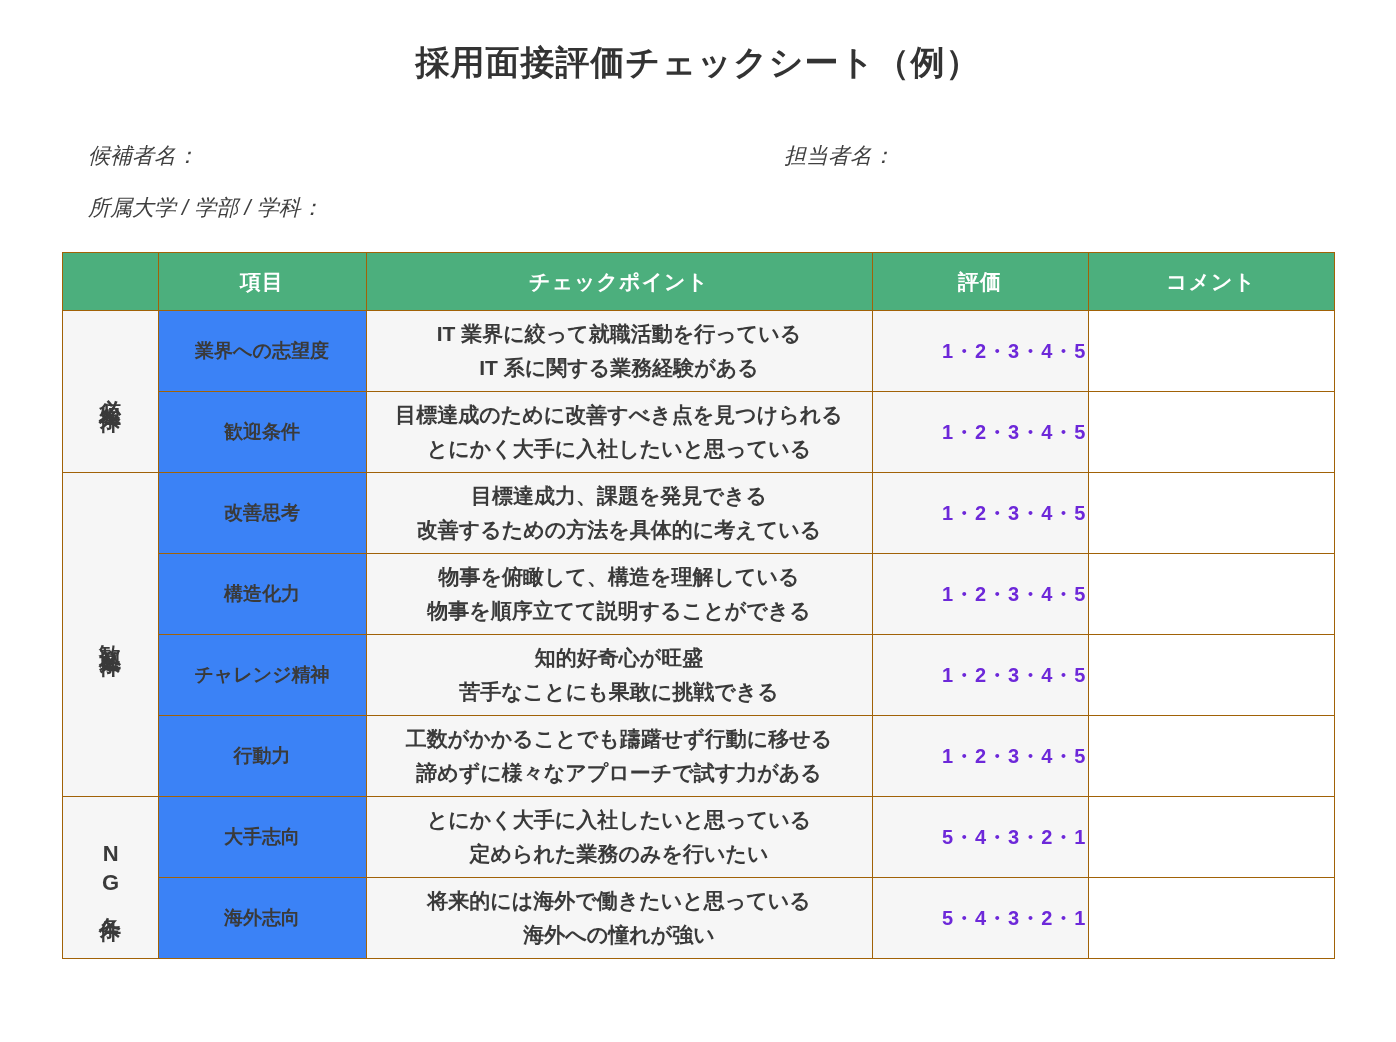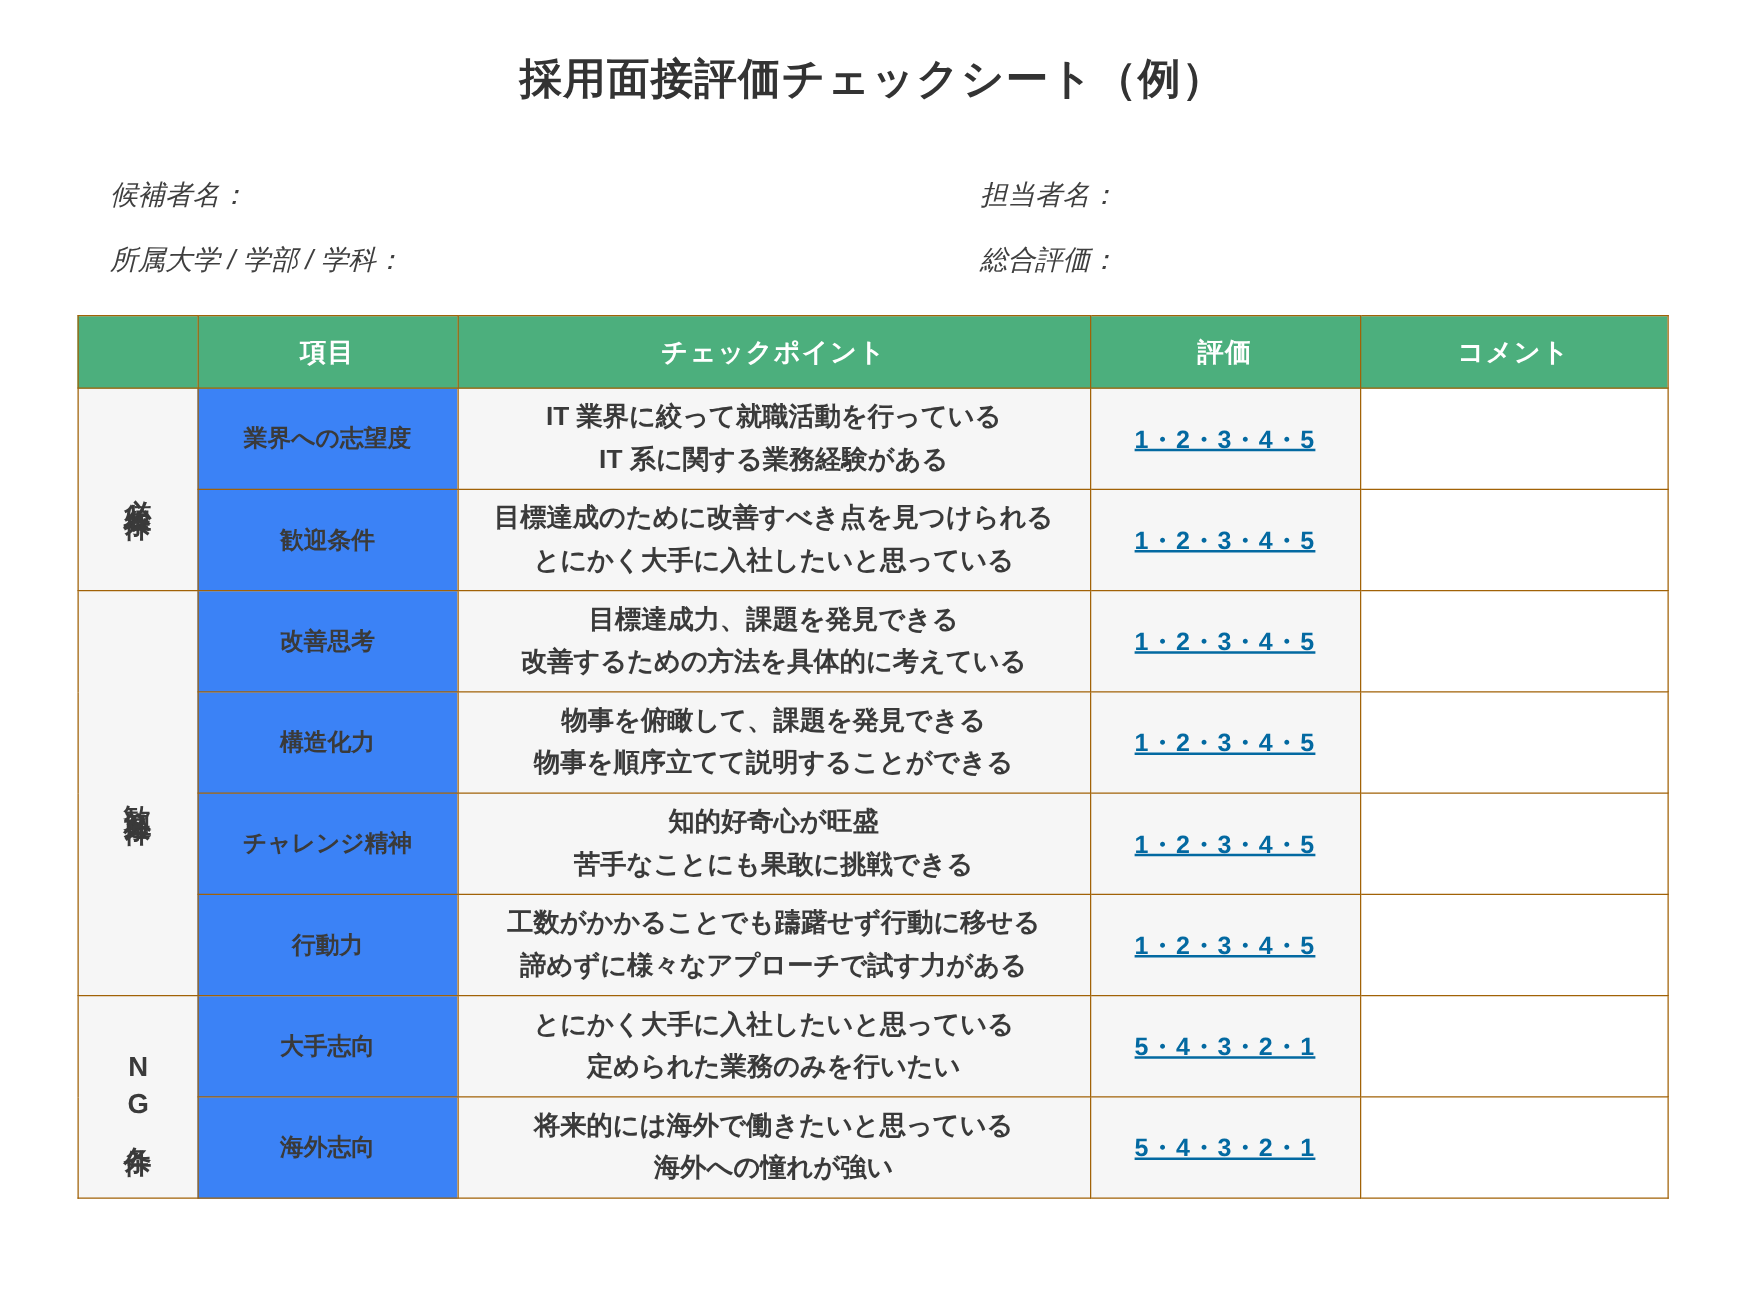--- a/index.html
+++ b/index.html
@@ -109,27 +109,26 @@
     vertical-align: middle;
     font-size: 21px;
     color: #3a3a3a;
     font-weight: bold;
     line-height: 1.62;
     padding: 6px 10px;
   }
   td.point .line { display: block; }
   td.eval {
     background: #f6f6f6;
-    text-align: center;
+    text-align: right;
     vertical-align: middle;
     font-size: 20px;
-    color: #0369a1;
+    color: #6d28d9;
     font-weight: bold;
     letter-spacing: 1px;
-    text-decoration: underline;
   }
   td.comment {
     background: #ffffff;
   }
 </style>
 </head>
 <body>
 
 <div class="page">
 
@@ -141,23 +140,20 @@
         <span>候補者名：</span><span></span>
       </div>
       <div class="meta-row">
         <span>所属大学 / 学部 / 学科：</span><span></span>
       </div>
     </div>
     <div class="meta-col right">
       <div class="meta-row">
         <span>担当者名：</span><span></span>
       </div>
-      <div class="meta-row">
-        <span>総合評価：</span><span></span>
-      </div>
     </div>
   </div>
 
   <table class="sheet">
     <colgroup>
       <col class="c-group">
       <col class="c-item">
       <col class="c-point">
       <col class="c-eval">
       <col class="c-comment">
@@ -203,21 +199,21 @@
         <td class="point">
           <span class="line">目標達成力、課題を発見できる</span>
           <span class="line">改善するための方法を具体的に考えている</span>
         </td>
         <td class="eval">1・2・3・4・5</td>
         <td class="comment"></td>
       </tr>
       <tr>
         <td class="item">構造化力</td>
         <td class="point">
-          <span class="line">物事を俯瞰して、課題を発見できる</span>
+          <span class="line">物事を俯瞰して、構造を理解している</span>
           <span class="line">物事を順序立てて説明することができる</span>
         </td>
         <td class="eval">1・2・3・4・5</td>
         <td class="comment"></td>
       </tr>
       <tr>
         <td class="item">チャレンジ精神</td>
         <td class="point">
           <span class="line">知的好奇心が旺盛</span>
           <span class="line">苦手なことにも果敢に挑戦できる</span>

